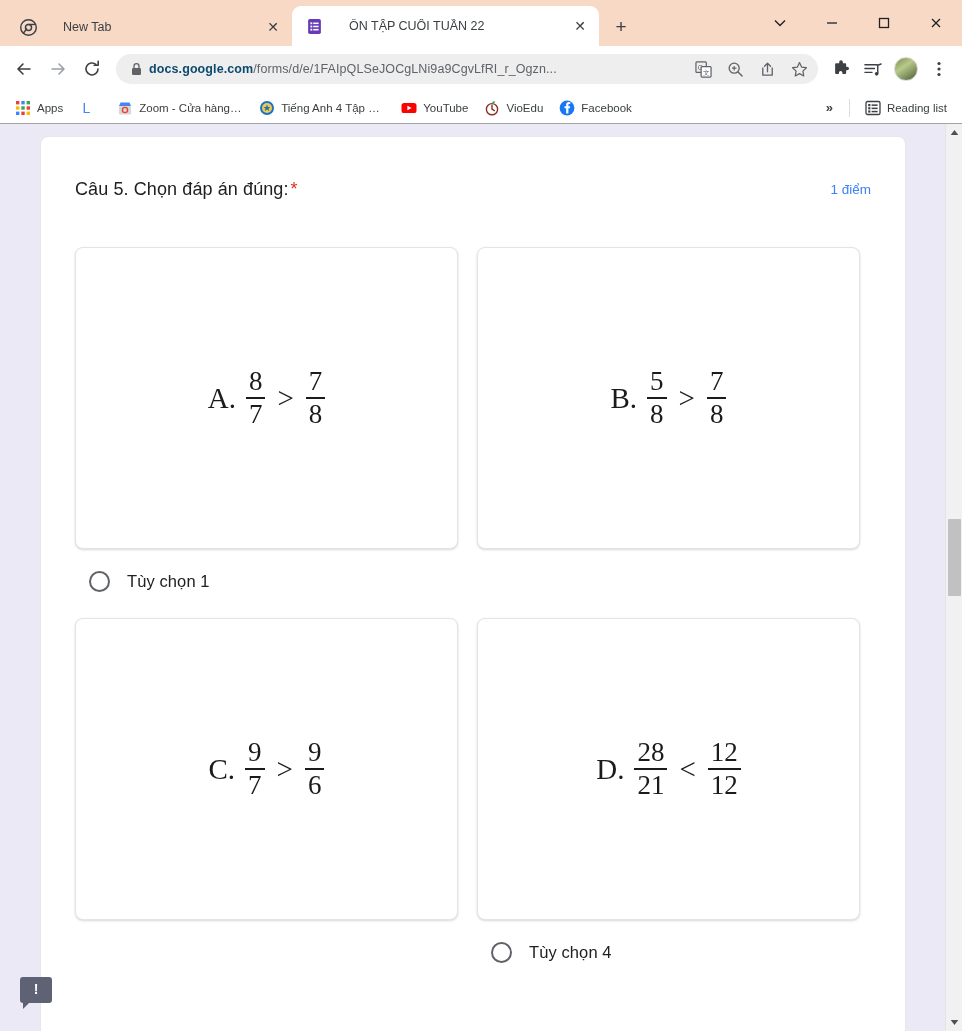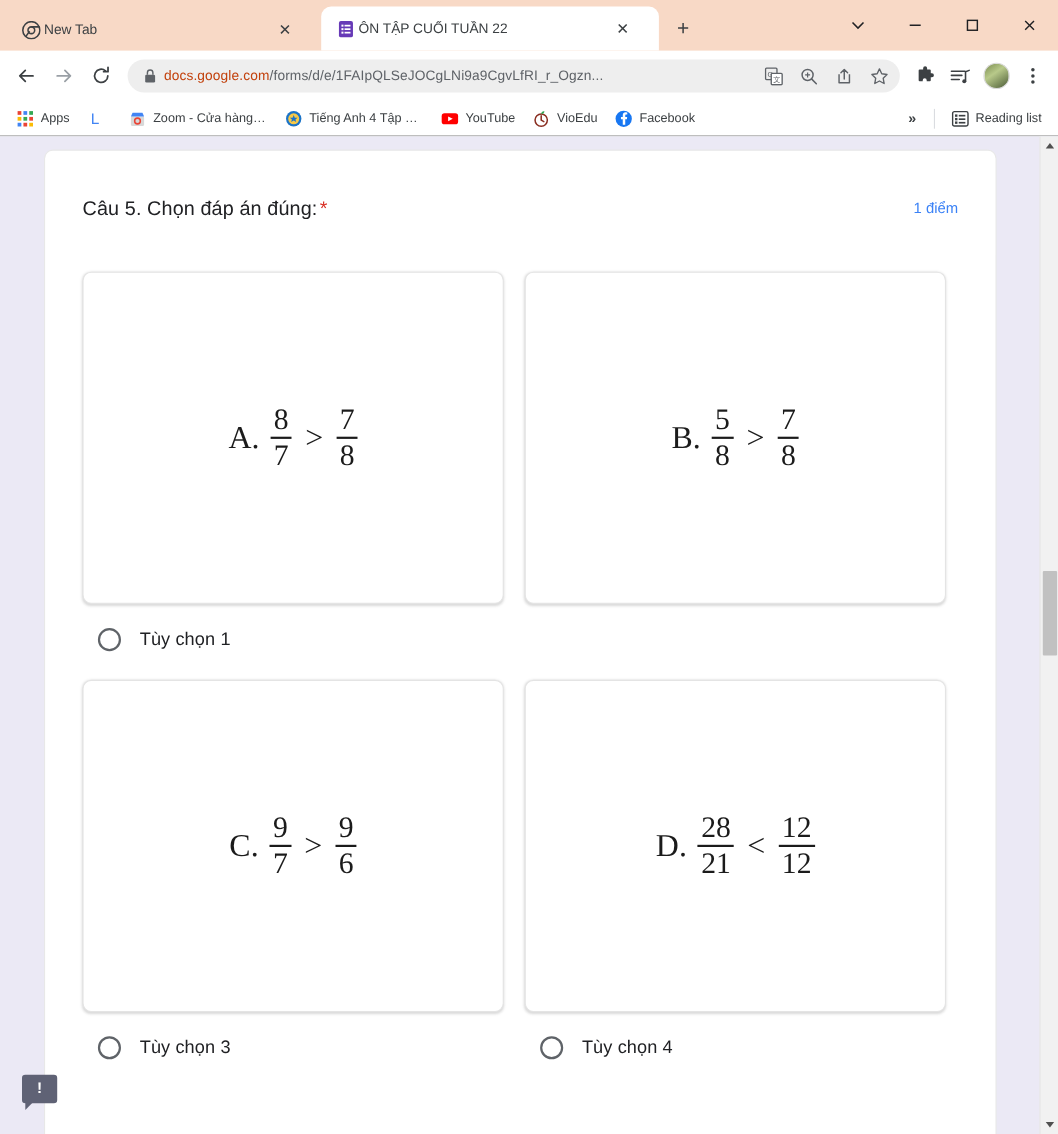--- a/index.html
+++ b/index.html
@@ -18,22 +18,22 @@
     background: #f8d9c6;
     display: flex;
     align-items: flex-end;
     padding-left: 6px;
     position: relative;
   }
   .tab {
     height: 38px;
     display: flex;
     align-items: center;
-    gap: 3px;
-    padding: 0 24px 0 14px;
+    gap: 26px;
+    padding: 0 10px 0 14px;
     border-radius: 9px 9px 0 0;
     font-size: 12.5px;
     color: #3c4043;
     position: relative;
     min-width: 0;
   }
   .tab.inactive { width: 286px; background: transparent; }
   .tab.active {
     width: 307px;
     background: #ffffff;
@@ -102,21 +102,21 @@
   }
   .url {
     flex: 1;
     font-size: 12.5px;
     color: #5f6368;
     white-space: nowrap;
     overflow: hidden;
     text-overflow: ellipsis;
     letter-spacing: .1px;
   }
-  .url b { color: #c2410c; font-weight: 400; }
+  .url b { color: #0c4a6e; font-weight: 700; }
   .omni-icon {
     width: 26px; height: 26px;
     display: flex; align-items: center; justify-content: center;
     color: #5f6368; flex: 0 0 auto;
   }
   .tb-icon {
     width: 30px; height: 32px;
     display: flex; align-items: center; justify-content: center;
     color: #5f6368; flex: 0 0 auto;
   }
@@ -566,24 +566,20 @@
                 <span class="num">9</span>
                 <span class="den">7</span>
               </span>
               <span class="op">&gt;</span>
               <span class="frac">
                 <span class="num">9</span>
                 <span class="den">6</span>
               </span>
             </div>
           </div>
-          <div class="optrow">
-            <span class="radio"></span>
-            <span class="optlabel">Tùy chọn 3</span>
-          </div>
         </div>
 
         <div class="optcell">
           <div class="imgbox">
             <div class="math">
               <span class="mlabel">D.</span>
               <span class="frac">
                 <span class="num">28</span>
                 <span class="den">21</span>
               </span>

